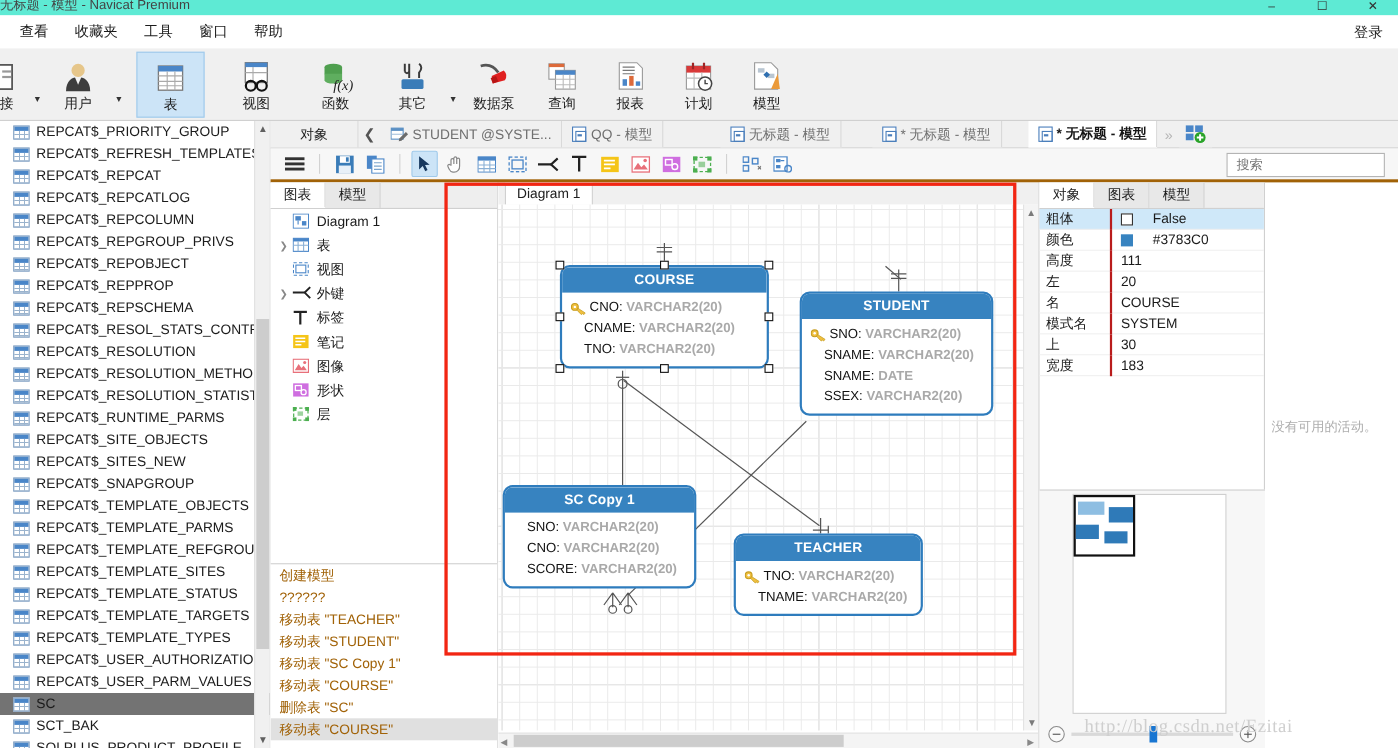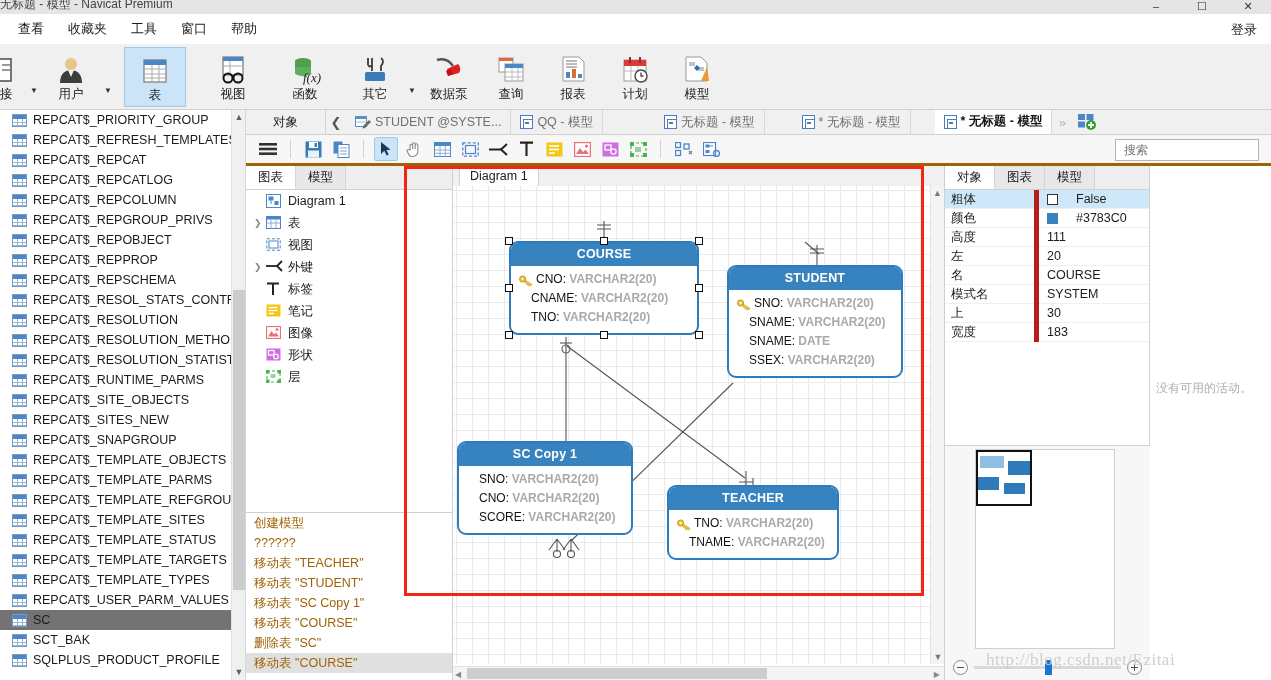--- a/index.html
+++ b/index.html
@@ -10,21 +10,21 @@
     font-family: "Liberation Sans", "DejaVu Sans", sans-serif;
     font-size: 12px;
     background: #ffffff;
     color: #202020;
   }
   #app { position: relative; width: 1271px; height: 680px; }
 
   
   .titlebar {
     position: absolute; left: 0; top: 0; width: 1271px; height: 14px;
-    background: #e5e5e5; color: #555; font-size: 11.5px;
+    background: #5eead4; color: #555; font-size: 11.5px;
     line-height: 14px; padding-left: 4px; overflow: hidden; white-space: nowrap;
   }
   .titlebar .tb-text { position:absolute; left: 0px; top: -3px; font-size: 12px; color:#444; }
   .win-buttons { position: absolute; right: 0; top: -4px; display: flex; }
   .win-btn { width: 46px; height: 20px; text-align: center; color: #333; font-size: 11px; line-height: 20px; }
 
   
   .menubar {
     position: absolute; left: 0; top: 14px; width: 1271px; height: 30px;
     background: #ffffff; display: flex; align-items: center; padding-left: 6px;
@@ -216,21 +216,21 @@
   }
   .sc-arrow { text-align:center; font-size:9px; color:#7a7a7a; }
 
   
   .right-panel {
     position:absolute; left:944px; top:166px; width:206px; height:514px;
     background:#ffffff; border-left:1px solid #d0d0d0; border-right:1px solid #d0d0d0;
   }
   .prop-row { display:flex; height:19px; align-items:center; font-size:12.5px; border-bottom:1px solid #f0f0f0;}
   .prop-row.sel { background:#cfe8f9; }
-  .prop-k { width:94px; padding-left:6px; color:#1b1b1b; border-right:5px solid #b91c1c; height:19px; line-height:19px;}
+  .prop-k { width:66px; padding-left:6px; color:#1b1b1b; border-right:2px solid #b91c1c; height:19px; line-height:19px;}
   .prop-v { flex:1; padding-left:8px; color:#1b1b1b; display:flex; align-items:center; gap:18px;}
   .chk { width:11px;height:11px;border:1px solid #333;background:#fff;display:inline-block;}
   .swatch{ width:11px;height:11px;background:#3783c0;display:inline-block;}
 
   .minimap-wrap {
     position:absolute; left:0; bottom:0; width:205px; height:235px;
     border-top:1px solid #d0d0d0; background:#f7f7f7;
   }
   .minimap {
     position:absolute; left:30px; top:3px; width:140px; height:200px;
@@ -525,20 +525,24 @@
           <span class="tbl-ico"></span>
           <span>REPCAT$_TEMPLATE_STATUS</span>
         </div>
         <div class="tree-row">
           <span class="tbl-ico"></span>
           <span>REPCAT$_TEMPLATE_TARGETS</span>
         </div>
         <div class="tree-row">
           <span class="tbl-ico"></span>
           <span>REPCAT$_TEMPLATE_TYPES</span>
+        </div>
+        <div class="tree-row">
+          <span class="tbl-ico"></span>
+          <span>REPCAT$_USER_AUTHORIZATIO</span>
         </div>
         <div class="tree-row">
           <span class="tbl-ico"></span>
           <span>REPCAT$_USER_PARM_VALUES</span>
         </div>
         <div class="tree-row sel">
           <span class="tbl-ico"></span>
           <span>SC</span>
         </div>
         <div class="tree-row">

